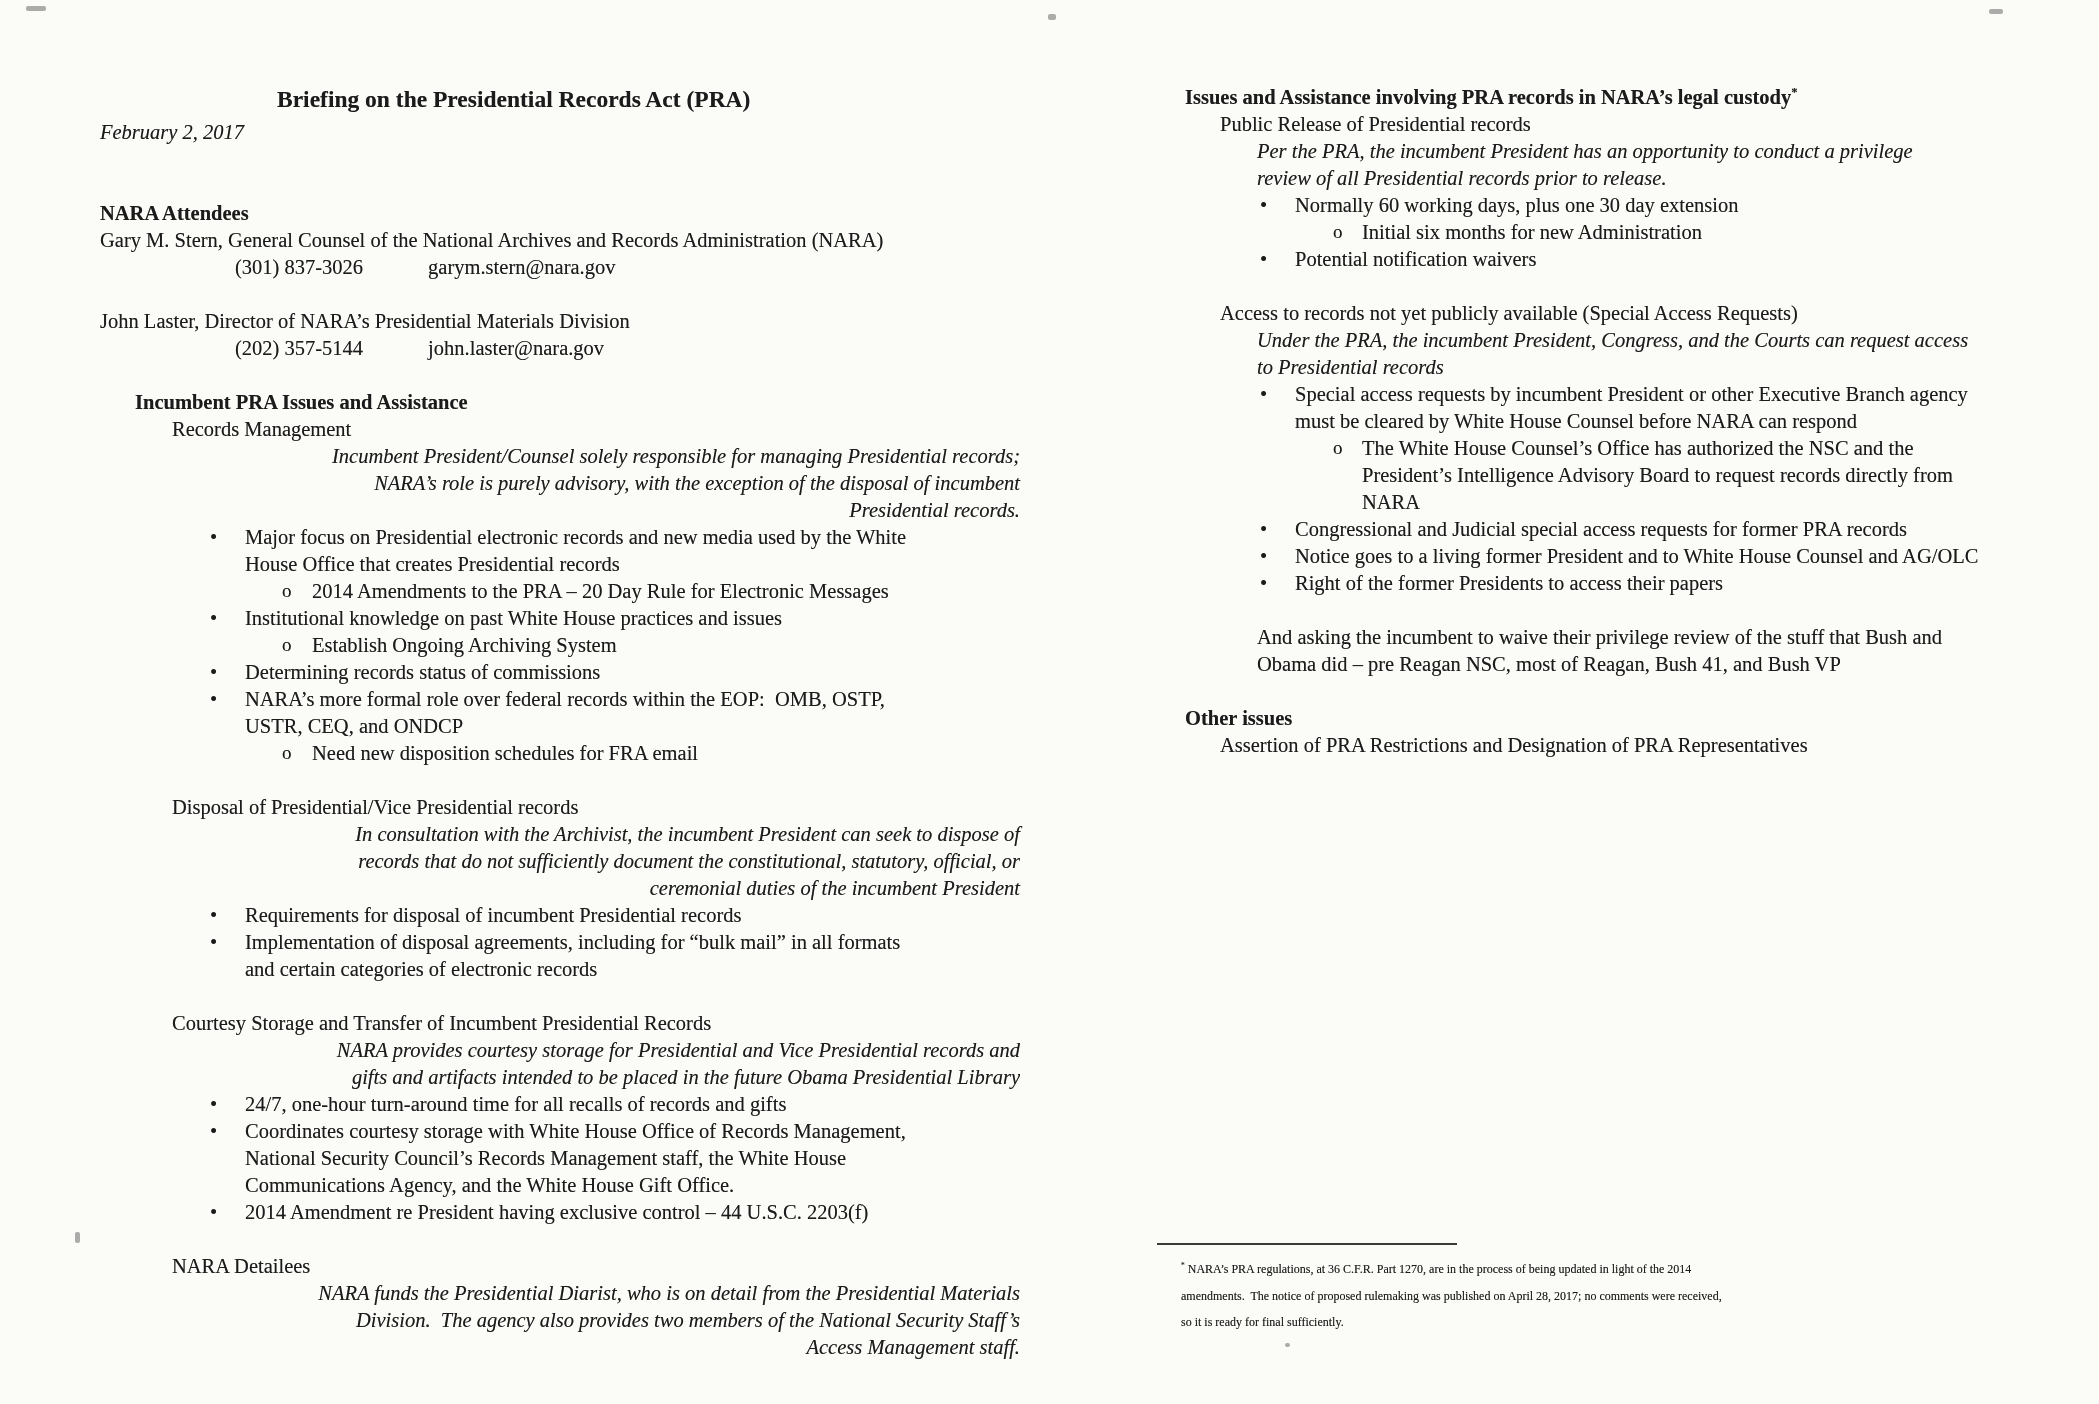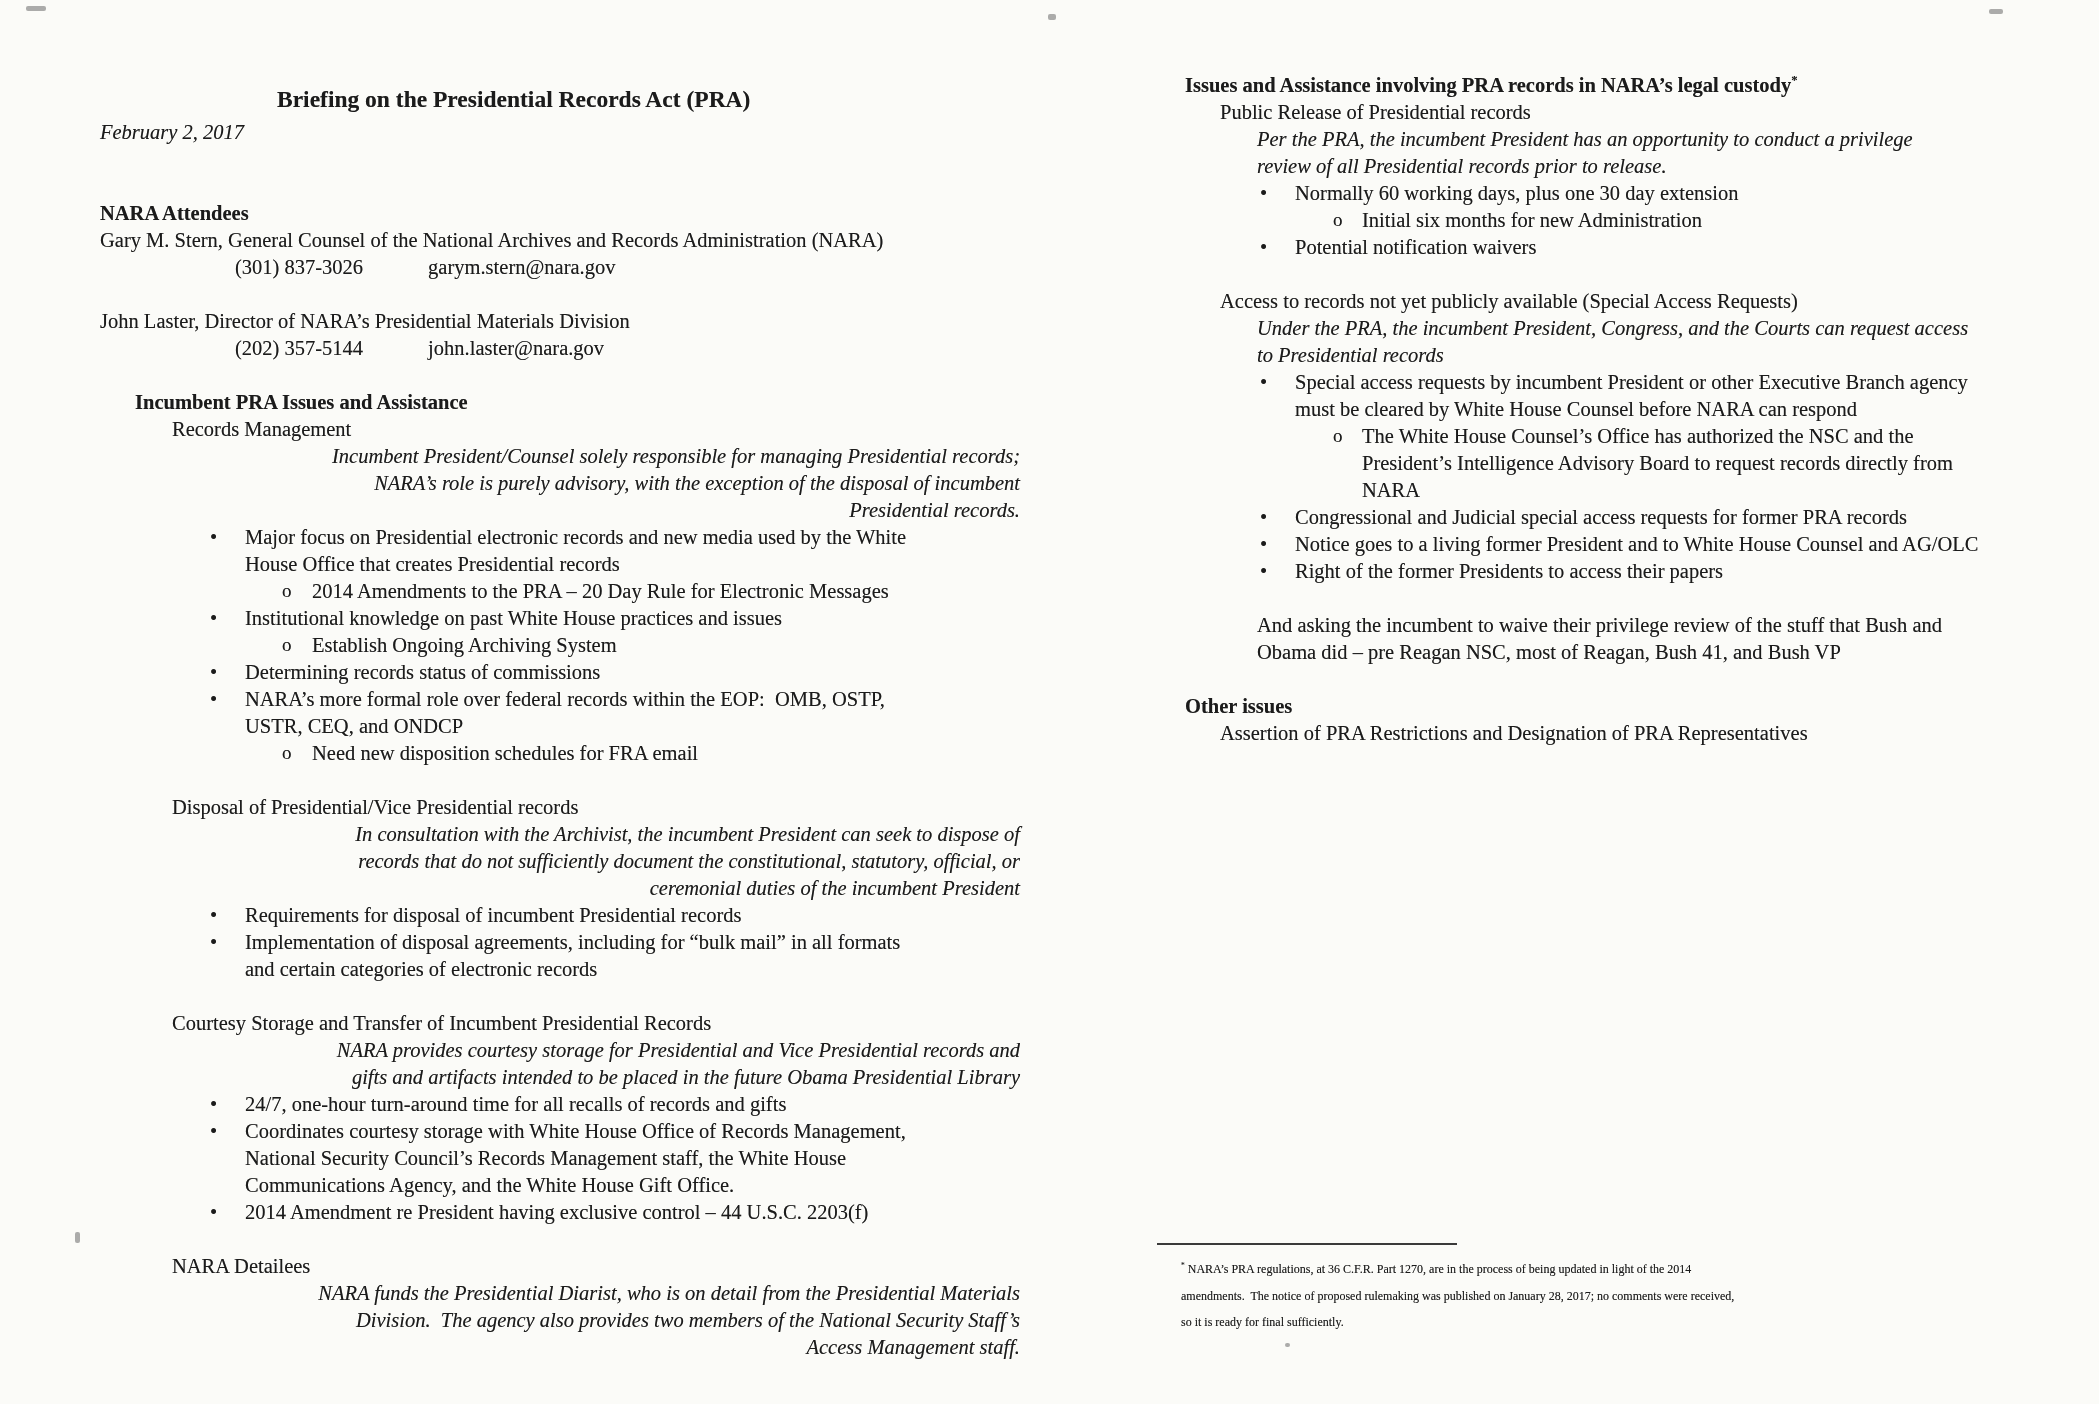--- a/index.html
+++ b/index.html
@@ -6,21 +6,21 @@
   body{
     width:2099px;height:1404px;
     background:#fbfbf8;
     font-family:"Liberation Serif","DejaVu Serif",serif;
     overflow:hidden;position:relative;
   }
   #doc{position:absolute;inset:0;color:#1b1b1b;
        text-shadow:0 0 .5px rgba(25,25,25,.45);}
   .col{position:absolute;font-size:20.5px;line-height:27px;white-space:pre-wrap;}
   #col-left{left:100px;top:84px;width:920px;}
-  #col-right{left:1185px;top:72px;width:905px;}
+  #col-right{left:1185px;top:84px;width:905px;}
   .blk{margin:0;}
   .title{font-weight:bold;font-size:23.5px;line-height:31px;margin-left:177px;}
   .subtitle{font-style:italic;margin-top:4px;}
   .h-bold{font-weight:bold;}
   .italic{font-style:italic;}
   .ind1{margin-left:35px;}
   .ind2{margin-left:72px;}
   .ind3{margin-left:105px;text-align:right;}
   .bullet{position:relative;padding-left:145px;}
   .bullet .mk{position:absolute;left:110px;top:0;}
@@ -37,20 +37,20 @@
   #footnote{left:1181px;top:1256px;width:930px;font-size:12px;line-height:26.5px;}
   .artifact{position:absolute;background:#6a6a6a;opacity:.55;border-radius:2px;}
 </style>
 </head>
 <body style="background: rgb(251, 251, 248);">
 
 <div id="doc" style="color: rgb(27, 27, 27);">
   <div id="col-left" class="col"><div class="blk title"><span>Briefing on the Presidential Records Act (PRA)</span></div><div class="blk subtitle"><span>February 2, 2017</span></div><div class="blk h-bold" style="margin-top: 54px;"><span>NARA Attendees</span></div><div class="blk "><span>Gary M. Stern, General Counsel of the National Archives and Records Administration (NARA)</span></div><div class="blk contact"><span>(301) 837-3026</span><span class="email">garym.stern@nara.gov</span></div><div class="blk " style="margin-top: 27px;"><span>John Laster, Director of NARA’s Presidential Materials Division</span></div><div class="blk contact"><span>(202) 357-5144</span><span class="email">john.laster@nara.gov</span></div><div class="blk h-bold ind1" style="margin-top: 27px;"><span>Incumbent PRA Issues and Assistance</span></div><div class="blk ind2"><span>Records Management</span></div><div class="blk italic ind3"><span>Incumbent President/Counsel solely responsible for managing Presidential records;</span><br><span>NARA’s role is purely advisory, with the exception of the disposal of incumbent</span><br><span>Presidential records.</span></div><div class="blk bullet"><span class="mk">•</span><span>Major focus on Presidential electronic records and new media used by the White</span><br><span>House Office that creates Presidential records</span></div><div class="blk subbullet"><span class="mk">o</span><span>2014 Amendments to the PRA – 20 Day Rule for Electronic Messages</span></div><div class="blk bullet"><span class="mk">•</span><span>Institutional knowledge on past White House practices and issues</span></div><div class="blk subbullet"><span class="mk">o</span><span>Establish Ongoing Archiving System</span></div><div class="blk bullet"><span class="mk">•</span><span>Determining records status of commissions</span></div><div class="blk bullet"><span class="mk">•</span><span>NARA’s more formal role over federal records within the EOP:  OMB, OSTP,</span><br><span>USTR, CEQ, and ONDCP</span></div><div class="blk subbullet"><span class="mk">o</span><span>Need new disposition schedules for FRA email</span></div><div class="blk ind2" style="margin-top: 27px;"><span>Disposal of Presidential/Vice Presidential records</span></div><div class="blk italic ind3"><span>In consultation with the Archivist, the incumbent President can seek to dispose of</span><br><span>records that do not sufficiently document the constitutional, statutory, official, or</span><br><span>ceremonial duties of the incumbent President</span></div><div class="blk bullet"><span class="mk">•</span><span>Requirements for disposal of incumbent Presidential records</span></div><div class="blk bullet"><span class="mk">•</span><span>Implementation of disposal agreements, including for “bulk mail” in all formats</span><br><span>and certain categories of electronic records</span></div><div class="blk ind2" style="margin-top: 27px;"><span>Courtesy Storage and Transfer of Incumbent Presidential Records</span></div><div class="blk italic ind3"><span>NARA provides courtesy storage for Presidential and Vice Presidential records and</span><br><span>gifts and artifacts intended to be placed in the future Obama Presidential Library</span></div><div class="blk bullet"><span class="mk">•</span><span>24/7, one-hour turn-around time for all recalls of records and gifts</span></div><div class="blk bullet"><span class="mk">•</span><span>Coordinates courtesy storage with White House Office of Records Management,</span><br><span>National Security Council’s Records Management staff, the White House</span><br><span>Communications Agency, and the White House Gift Office.</span></div><div class="blk bullet"><span class="mk">•</span><span>2014 Amendment re President having exclusive control – 44 U.S.C. 2203(f)</span></div><div class="blk ind2" style="margin-top: 27px;"><span>NARA Detailees</span></div><div class="blk italic ind3"><span>NARA funds the Presidential Diarist, who is on detail from the Presidential Materials</span><br><span>Division.  The agency also provides two members of the National Security Staff’s</span><br><span>Access Management staff.</span></div></div>
   <div id="col-right" class="col"><div class="blk h-bold"><span>Issues and Assistance involving PRA records in NARA’s legal custody</span><span class="sup">*</span></div><div class="blk ind1"><span>Public Release of Presidential records</span></div><div class="blk italic ind2"><span>Per the PRA, the incumbent President has an opportunity to conduct a privilege</span><br><span>review of all Presidential records prior to release.</span></div><div class="blk bullet"><span class="mk">•</span><span>Normally 60 working days, plus one 30 day extension</span></div><div class="blk subbullet"><span class="mk">o</span><span>Initial six months for new Administration</span></div><div class="blk bullet"><span class="mk">•</span><span>Potential notification waivers</span></div><div class="blk ind1" style="margin-top: 27px;"><span>Access to records not yet publicly available (Special Access Requests)</span></div><div class="blk italic ind2"><span>Under the PRA, the incumbent President, Congress, and the Courts can request access</span><br><span>to Presidential records</span></div><div class="blk bullet"><span class="mk">•</span><span>Special access requests by incumbent President or other Executive Branch agency</span><br><span>must be cleared by White House Counsel before NARA can respond</span></div><div class="blk subbullet"><span class="mk">o</span><span>The White House Counsel’s Office has authorized the NSC and the</span><br><span>President’s Intelligence Advisory Board to request records directly from</span><br><span>NARA</span></div><div class="blk bullet"><span class="mk">•</span><span>Congressional and Judicial special access requests for former PRA records</span></div><div class="blk bullet"><span class="mk">•</span><span>Notice goes to a living former President and to White House Counsel and AG/OLC</span></div><div class="blk bullet"><span class="mk">•</span><span>Right of the former Presidents to access their papers</span></div><div class="blk ind2" style="margin-top: 27px;"><span>And asking the incumbent to waive their privilege review of the stuff that Bush and</span><br><span>Obama did – pre Reagan NSC, most of Reagan, Bush 41, and Bush VP</span></div><div class="blk h-bold" style="margin-top: 27px;"><span>Other issues</span></div><div class="blk ind1"><span>Assertion of PRA Restrictions and Designation of PRA Representatives</span></div></div>
   <div id="footnote-rule"></div>
-  <div id="footnote" class="col"><div class="blk "><span class="sup">*</span> <span>NARA’s PRA regulations, at 36 C.F.R. Part 1270, are in the process of being updated in light of the 2014</span><br><span>amendments.  The notice of proposed rulemaking was published on January 28, 2017; no comments were received,</span><br><span>so it is ready for final sufficiently.</span></div></div>
+  <div id="footnote" class="col"><div class="blk "><span class="sup">*</span> <span>NARA’s PRA regulations, at 36 C.F.R. Part 1270, are in the process of being updated in light of the 2014</span><br><span>amendments.  The notice of proposed rulemaking was published on April 28, 2017; no comments were received,</span><br><span>so it is ready for final sufficiently.</span></div></div>
 
   <div class="artifact" style="left:26px;top:6px;width:20px;height:5px;"></div>
   <div class="artifact" style="left:1048px;top:14px;width:8px;height:6px;"></div>
   <div class="artifact" style="left:1989px;top:9px;width:14px;height:5px;"></div>
   <div class="artifact" style="left:75px;top:1232px;width:5px;height:11px;"></div>
   <div class="artifact" style="left:1285px;top:1343px;width:5px;height:4px;"></div>
 </div>
 
 </body></html>

